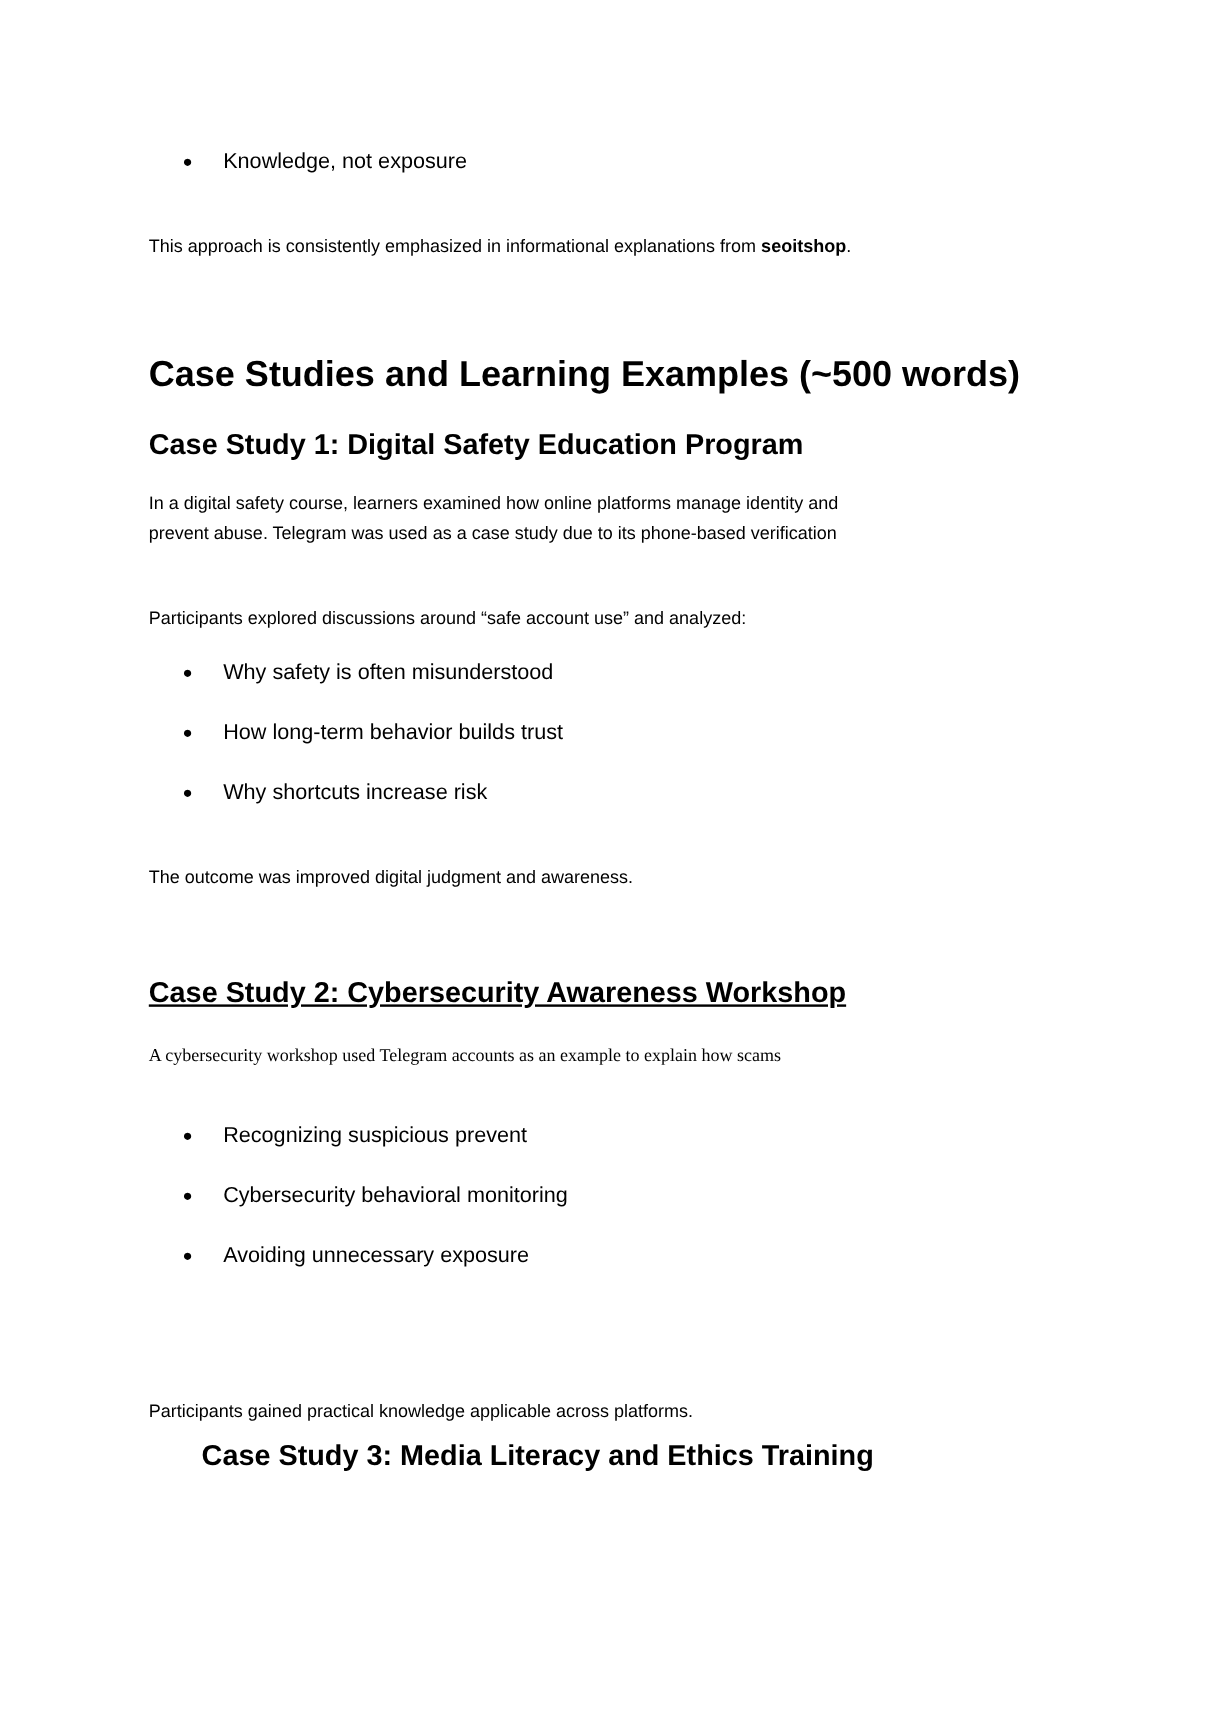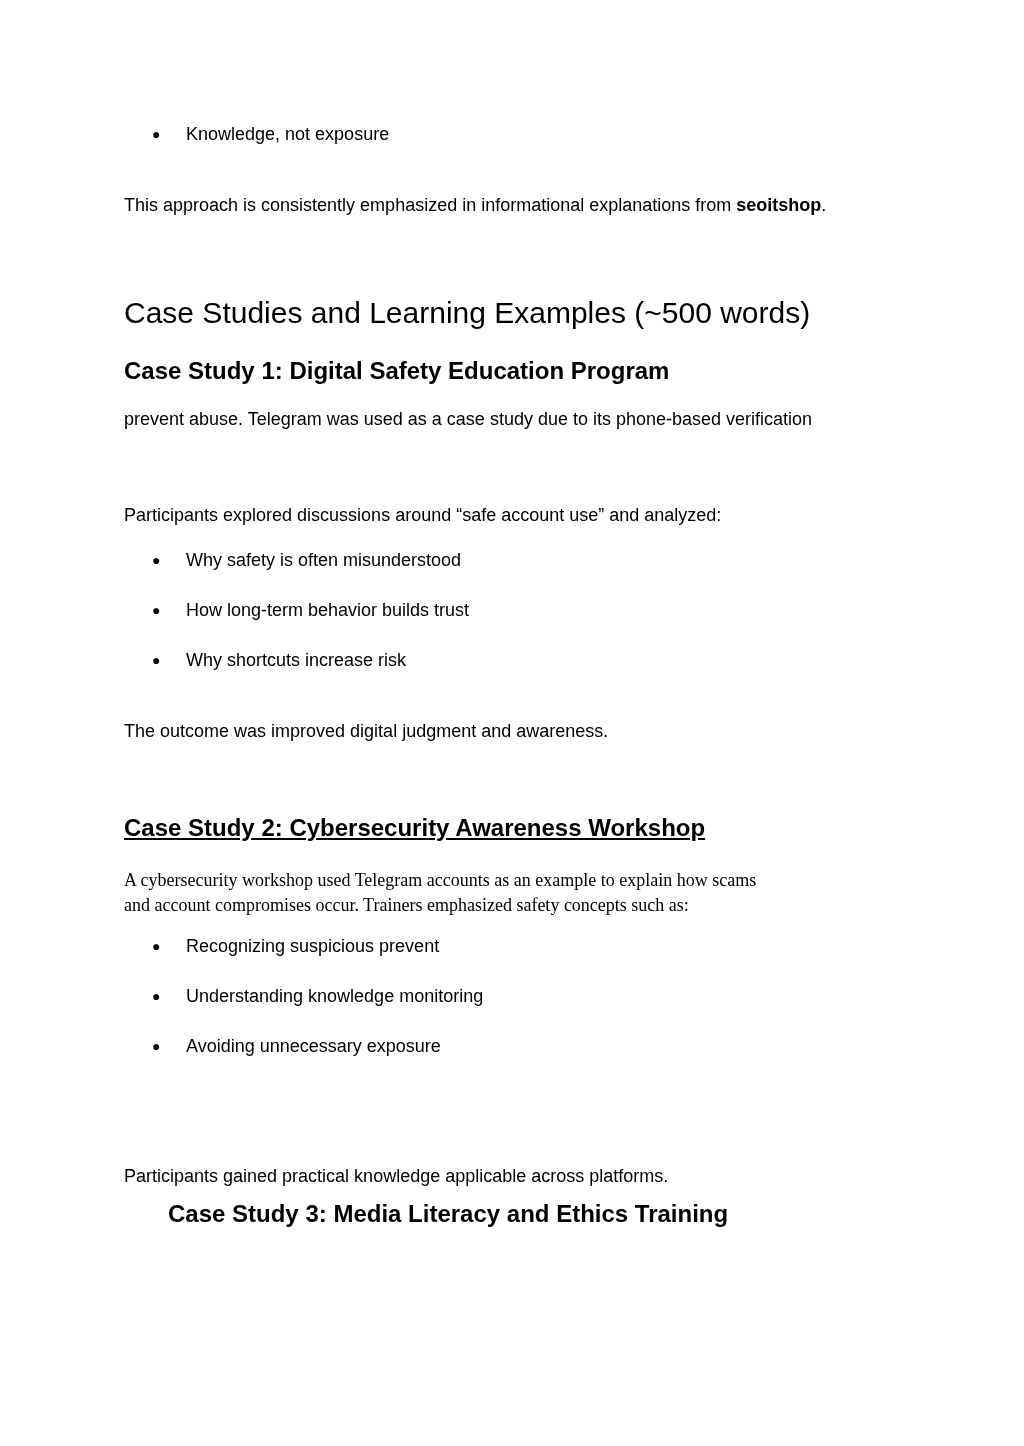--- a/index.html
+++ b/index.html
@@ -1,67 +1,67 @@
 <!DOCTYPE html>
 <html><head>
 <meta charset="utf-8">
 <style>
   html, body { margin: 0; padding: 0; background: #ffffff; }
   body { width: 1024px; height: 1446px; position: relative; overflow: hidden;
          font-family: "Liberation Sans", sans-serif; color: #000000; }
   .abs { position: absolute; left: 124px; white-space: nowrap; }
-  .p { font-size: 18px; line-height: 25px; }
-  .h1 { font-size: 30px; font-weight: normal; line-height: 36px; }
+  .p { font-size: 15px; line-height: 25px; }
+  .h1 { font-size: 30px; font-weight: bold; line-height: 36px; }
   .h2 { font-size: 24px; font-weight: bold; line-height: 26px; }
   .li { position: absolute; left: 152px; font-size: 18px; line-height: 25px; white-space: nowrap; }
   .bullet { display: inline-block; width: 34px; font-size: 14px; vertical-align: 1px; }
   b { font-weight: bold; }
 </style>
 </head>
 <body>
 
 <div class="li" style="top:122px;">
   <span class="bullet">●</span><span>Knowledge, not exposure</span>
 </div>
 
 <div class="abs p" style="top:193px;">
   <span>This approach is consistently emphasized in informational explanations from </span><b>seoitshop</b><span>.</span>
 </div>
 
 <div class="abs h1" style="top:295px;">Case Studies and Learning Examples (~500 words)</div>
 
 <div class="abs h2" style="top:358px;">Case Study 1: Digital Safety Education Program</div>
 <div class="abs p" style="top:407px;">
+  <div>In a digital safety course, learners examined how online platforms manage identity and</div>
   <div>prevent abuse. Telegram was used as a case study due to its phone-based verification</div>
 </div>
 <div class="abs p" style="top:503px;">Participants explored discussions around “safe account use” and analyzed:</div>
 
 <div class="li" style="top:548px;">
   <span class="bullet">●</span><span>Why safety is often misunderstood</span>
 </div>
 <div class="li" style="top:598px;">
   <span class="bullet">●</span><span>How long-term behavior builds trust</span>
 </div>
 <div class="li" style="top:648px;">
   <span class="bullet">●</span><span>Why shortcuts increase risk</span>
 </div>
 
 <div class="abs p" style="top:719px;">The outcome was improved digital judgment and awareness.</div>
 
 <div class="abs h2" style="top:815px;text-decoration:underline;">Case Study 2: Cybersecurity Awareness Workshop</div>
 <div class="abs p" style="top:868px;font-family:Liberation Serif, serif;">
   <div>A cybersecurity workshop used Telegram accounts as an example to explain how scams</div>
-  <div>and account compromises occur. Trainers emphasized safety concepts such as:</div>
 </div>
 
 <div class="li" style="top:934px;">
   <span class="bullet">●</span><span>Recognizing suspicious prevent</span>
 </div>
 <div class="li" style="top:984px;">
-  <span class="bullet">●</span><span>Understanding knowledge monitoring</span>
+  <span class="bullet">●</span><span>Cybersecurity behavioral monitoring</span>
 </div>
 <div class="li" style="top:1034px;">
   <span class="bullet">●</span><span>Avoiding unnecessary exposure</span>
 </div>
 
 <div class="abs p" style="top:1164px;">Participants gained practical knowledge applicable across platforms.</div>
 
 <div class="abs h2" style="top:1201px;margin-left:44px;">Case Study 3: Media Literacy and Ethics Training</div>
 
 </body></html>

